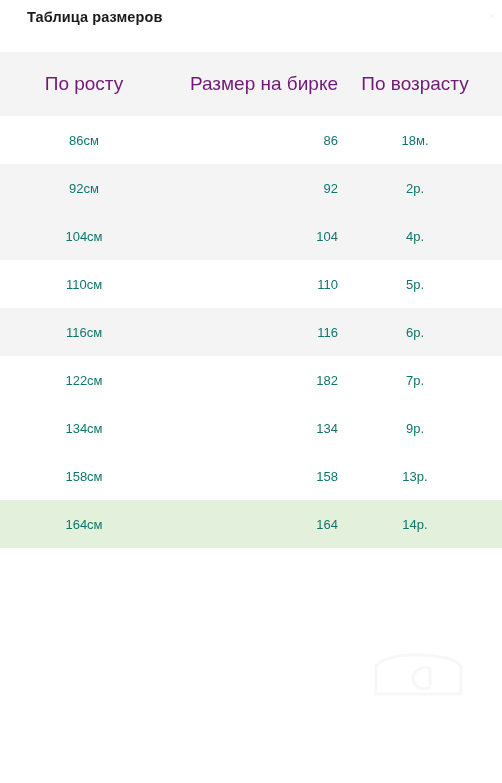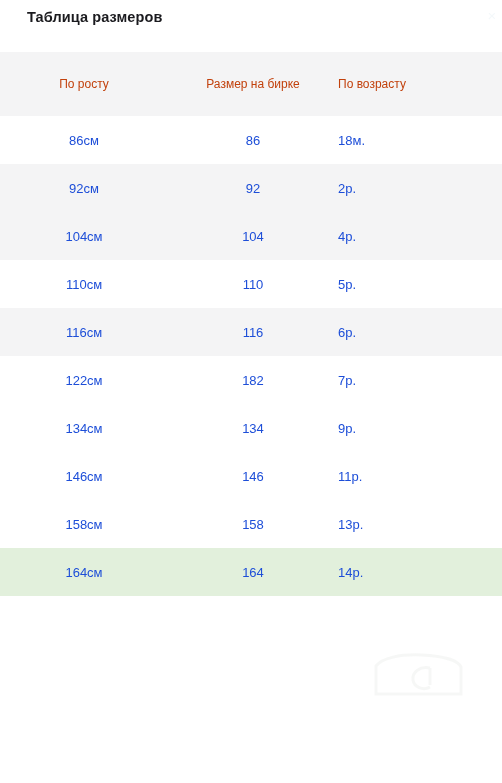--- a/index.html
+++ b/index.html
@@ -66,43 +66,43 @@
     padding: 0;
     margin: 0;
     border: 0;
   }
 
   thead tr {
     background: #f4f4f5;
   }
   thead th {
     height: 64px;
-    font-size: 12px;
+    font-size: 19px;
     font-weight: normal;
-    color: #c2410c;
+    color: #701a75;
     vertical-align: middle;
   }
   th.c1, td.c1 { width: 168px; text-align: center; }
-  th.c2, td.c2 { width: 170px; text-align: center; }
-  th.c3, td.c3 { width: 164px; text-align: left; padding-right: 10px; box-sizing: border-box; }
+  th.c2, td.c2 { width: 170px; text-align: right; }
+  th.c3, td.c3 { width: 164px; text-align: center; padding-right: 10px; box-sizing: border-box; }
 
   tbody tr {
     height: 48px;
     background: #ffffff;
   }
   tbody tr.striped {
     background: #f4f4f5;
   }
   tbody tr.highlight {
     background: #e2f0dc;
   }
   tbody td {
     height: 48px;
     font-size: 13px;
-    color: #1d4ed8;
+    color: #0f766e;
     vertical-align: middle;
   }
 
   
   .watermark {
     position: absolute;
     left: 372px;
     top: 652px;
     width: 92px;
     height: 46px;
@@ -165,25 +165,20 @@
           <td class="c1">122см</td>
           <td class="c2">182</td>
           <td class="c3">7р.</td>
         </tr>
         <tr>
           <td class="c1">134см</td>
           <td class="c2">134</td>
           <td class="c3">9р.</td>
         </tr>
         <tr>
-          <td class="c1">146см</td>
-          <td class="c2">146</td>
-          <td class="c3">11р.</td>
-        </tr>
-        <tr>
           <td class="c1">158см</td>
           <td class="c2">158</td>
           <td class="c3">13р.</td>
         </tr>
         <tr class="highlight">
           <td class="c1">164см</td>
           <td class="c2">164</td>
           <td class="c3">14р.</td>
         </tr>
       </tbody>

